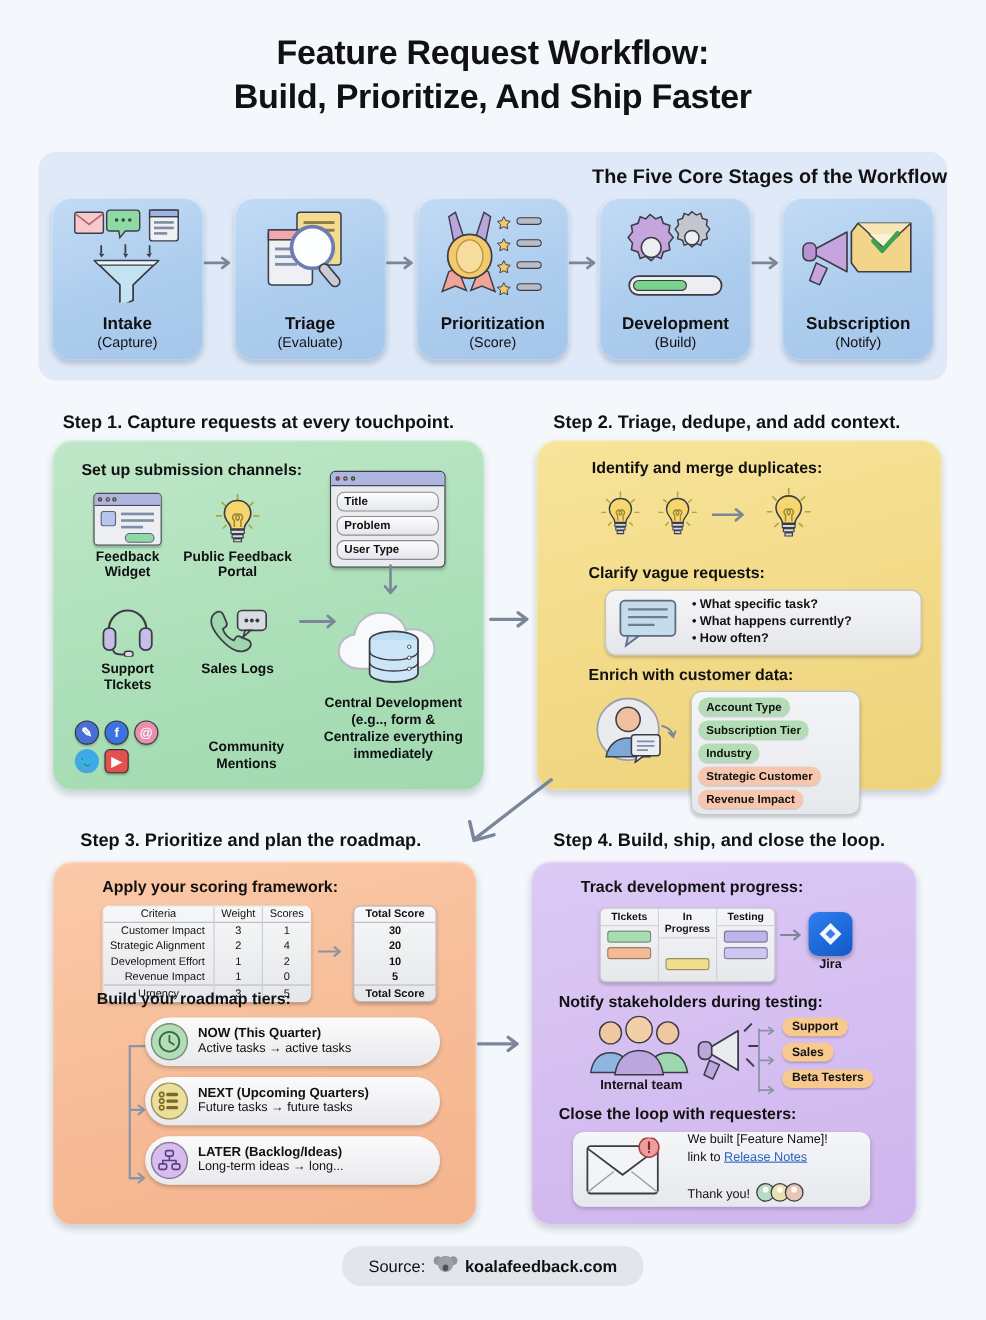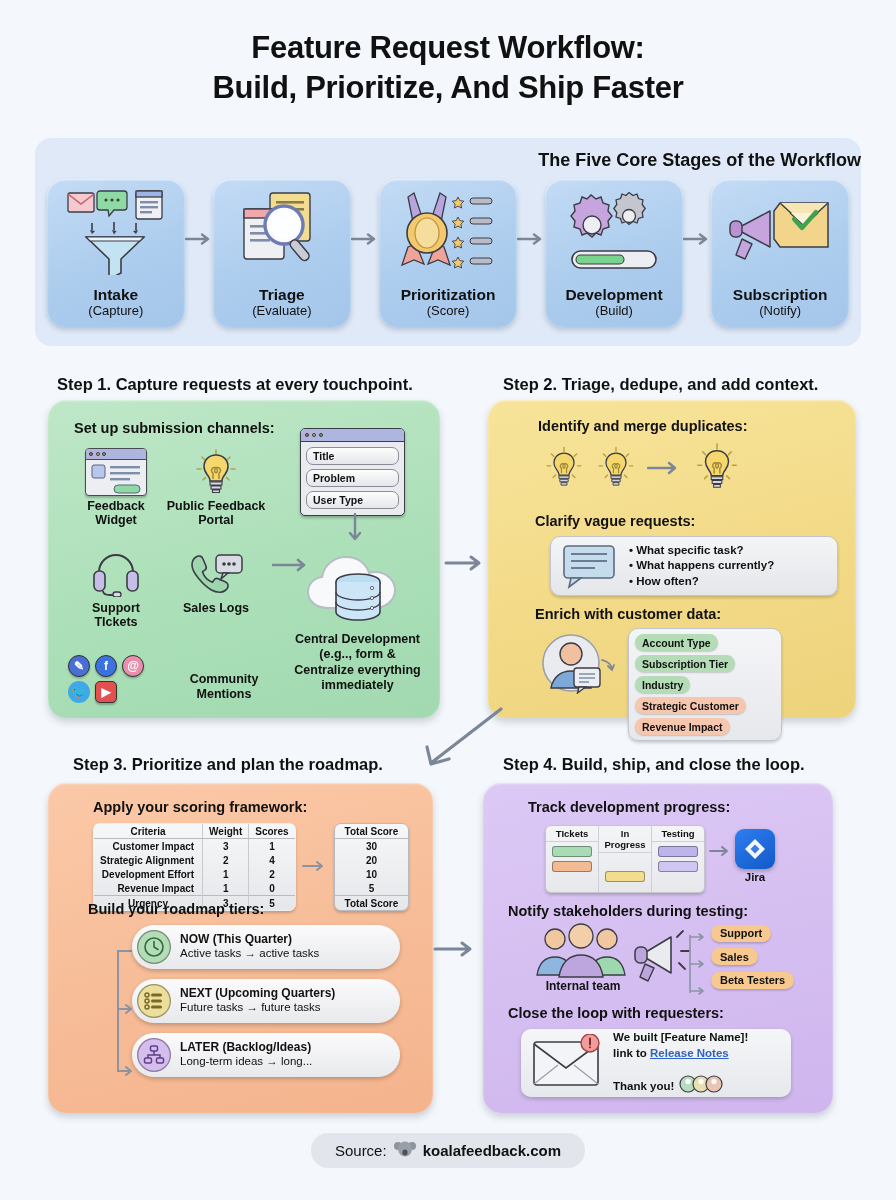--- a/index.html
+++ b/index.html
@@ -147,21 +147,21 @@
   
   #p3 .t1 { position: absolute; left: 45px; top: 16px; }
   #p3 .t2 { position: absolute; left: 40px; top: 118px; }
   .score-wrap { position: absolute; left: 45px; top: 40px; display: flex; align-items: center; gap: 6px; }
   .score-tbl {
     background: linear-gradient(#f6f7f8,#e6e7ea);
     border: 1px solid #b9bac0; border-radius: 7px;
     box-shadow: 0 2px 3px rgba(0,0,0,.2);
     border-collapse: collapse; overflow: hidden;
   }
-  .score-tbl th, .score-tbl td { font-size: 10px; font-weight: bold; padding: 1.5px 6px; text-align: center; }
+  .score-tbl th, .score-tbl td { font-size: 10px; font-weight: normal; padding: 1.5px 6px; text-align: center; }
   .score-tbl th { border-bottom: 1px solid #b9bac0; }
   .score-tbl td.crit { text-align: right; padding-right: 8px; }
   .score-tbl tr.last td { border-top: 1px solid #b9bac0; }
   .score-tbl .vsep { border-left: 1px solid #c9cacf; }
   .total-tbl {
     background: linear-gradient(#f6f7f8,#e6e7ea);
     border: 1px solid #b9bac0; border-radius: 7px;
     box-shadow: 0 2px 3px rgba(0,0,0,.2); overflow: hidden;
   }
   .total-tbl div { font-size: 10px; font-weight: bold; text-align: center; padding: 1.5px 10px; }
@@ -202,21 +202,21 @@
     box-shadow: 0 2px 4px rgba(0,0,0,.28);
   }
   .jira-cap { position: absolute; left: 252px; top: 88px; width: 40px; text-align: center; font-size: 11.5px; font-weight: bold; }
   .notify-badges { position: absolute; left: 228px; top: 140px; }
   .badge { font-size: 11px; font-weight: bold; background: #f7c98f; border-radius: 9px; padding: 2.5px 9px; margin-bottom: 5px; display: inline-block; box-shadow: 0 1.5px 2px rgba(0,0,0,.2); }
   .team-cap { position: absolute; left: 45px; top: 196px; width: 110px; text-align: center; font-size: 12px; font-weight: bold; }
   .loop-box {
     position: absolute; left: 38px; top: 246px; width: 270px; height: 68px;
     background: linear-gradient(#f5f6f8,#e7e8ec);
     border-radius: 10px; box-shadow: 0 2px 4px rgba(0,0,0,.2);
-    display: flex; align-items: center; gap: 8px; padding: 0 10px; font-weight: bold;
+    display: flex; align-items: center; gap: 20px; padding: 0 10px;
   }
   .loop-text { font-size: 11.5px; line-height: 1.4; }
   .loop-link { color: #2b62c4; text-decoration: underline; }
 
   
   .conn { position: absolute; }
 
   
   .footer {
     position: absolute; left: 0; right: 0; top: 1133px;

